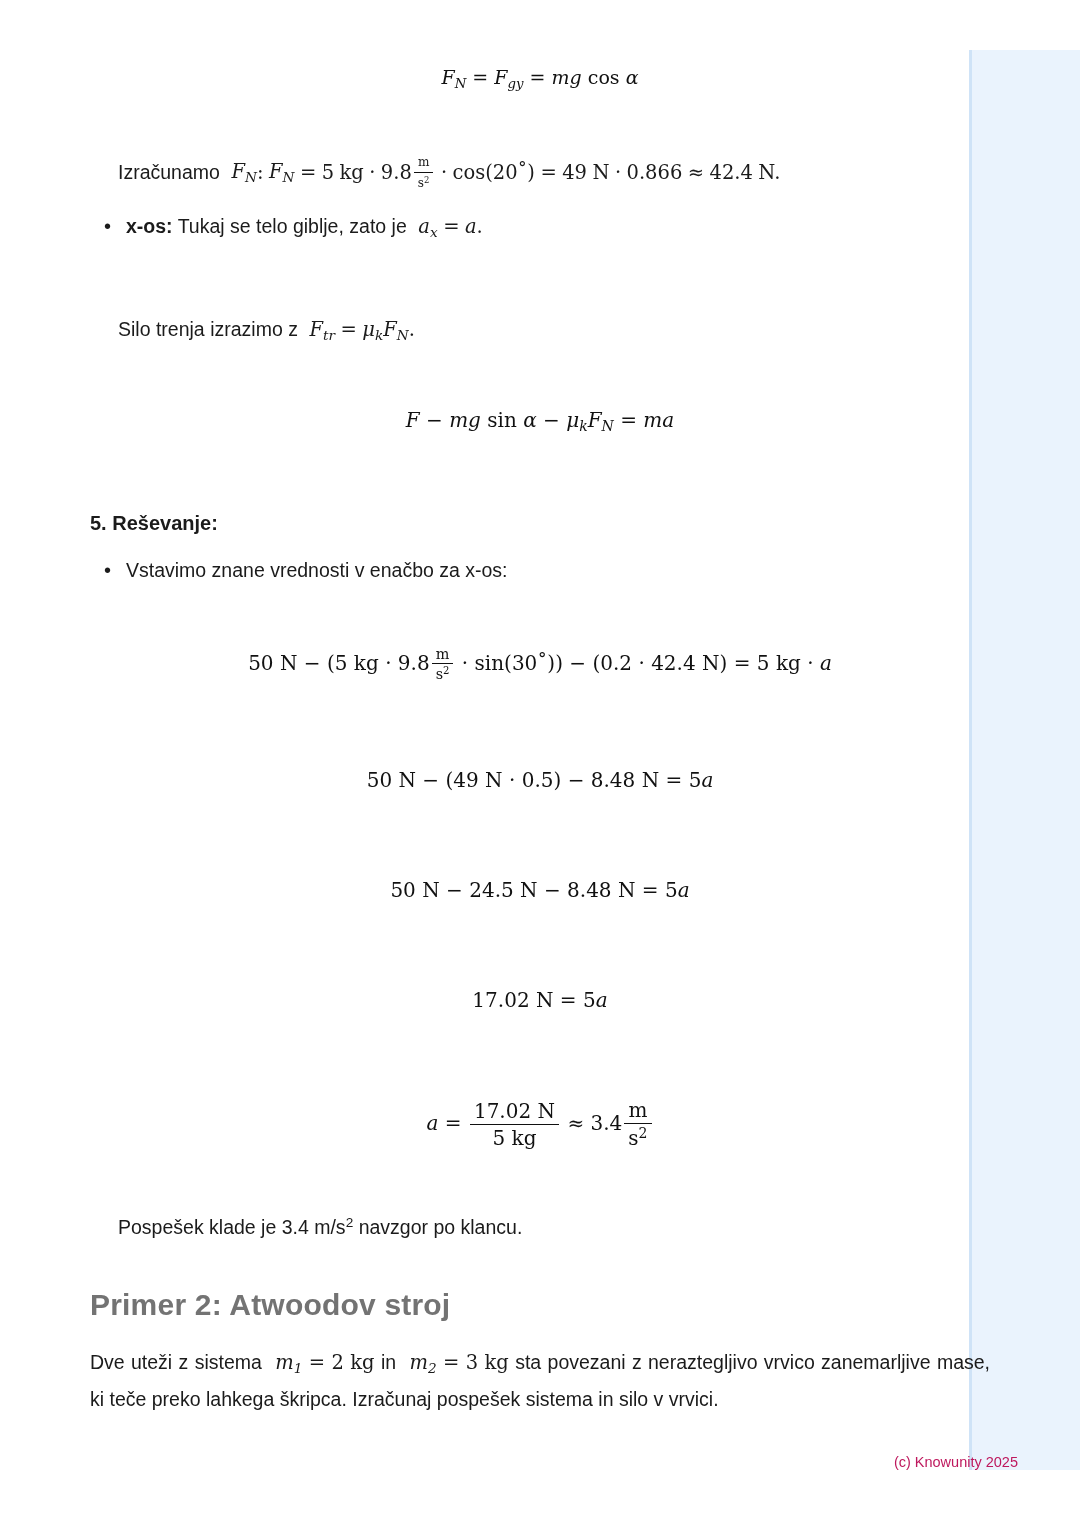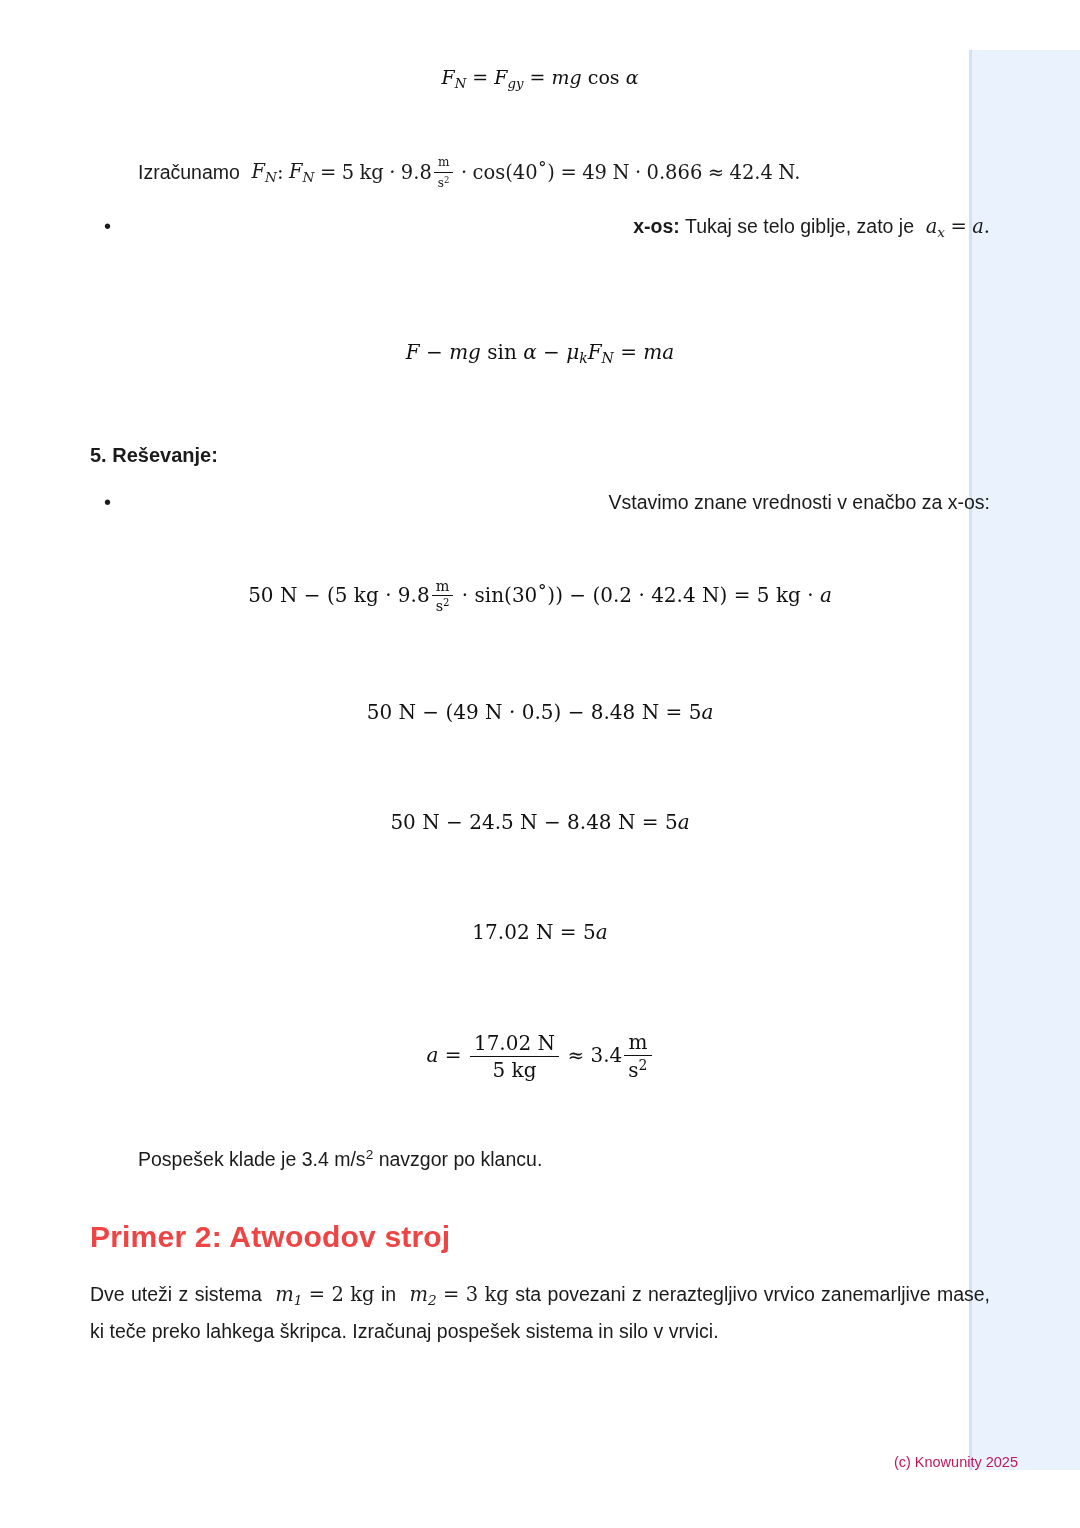--- a/index.html
+++ b/index.html
@@ -54,52 +54,51 @@
   .math-display.big {
     font-size: 20px;
   }
   .para {
     font-size: 19.5px;
     line-height: 1.55;
     margin: 18px 0;
     color: #1b1b1b;
   }
   .para.indent {
-    margin-left: 48px;
+    margin-left: 28px;
   }
   .bullet-list {
     margin: 16px 0 16px 0;
     padding: 0;
     list-style: none;
   }
   .bullet-list > li {
     position: relative;
     padding-left: 36px;
     font-size: 19.5px;
     line-height: 1.6;
     margin: 12px 0;
-    text-align: right;
   }
   .bullet-list > li::before {
     content: "\2022";
     position: absolute;
     left: 14px;
     top: -1px;
     font-size: 20px;
     color: #1b1b1b;
   }
   .heading-bold {
     font-size: 20px;
     font-weight: bold;
     margin: 34px 0 20px 0;
   }
   .section-title {
     font-size: 30px;
     font-weight: bold;
-    color: #ef4444;
+    color: #737373;
     margin: 46px 0 22px 0;
     letter-spacing: 0.2px;
   }
   .body-justified {
     font-size: 19.5px;
     line-height: 1.85;
     text-align: justify;
     margin: 18px 0 26px 0;
   }
   .mi {
@@ -168,38 +167,43 @@
       <span class="mi">mg</span> <span class="mtext">cos</span> <span class="mi">α</span>
     </div>
 
     <div class="spacer-md"></div>
 
     <div class="para indent">
       <span>Izračunamo</span>
       <span class="mi">&nbsp;F<sub>N</sub></span><span class="mo">:</span>
       <span class="mi">F<sub>N</sub></span> <span class="mo">=</span> <span class="mn">5</span>&nbsp;<span class="mtext">kg</span>
       <span class="mo">·</span> <span class="mn">9.8</span><span class="frac tiny"><span class="num">m</span><span class="den">s<sup>2</sup></span></span>
-      <span class="mo">·</span> <span class="mtext">cos(40˚)</span> <span class="mo">=</span>
+      <span class="mo">·</span> <span class="mtext">cos(20˚)</span> <span class="mo">=</span>
       <span class="mn">49</span>&nbsp;<span class="mtext">N</span> <span class="mo">·</span>
       <span class="mn">0.866</span> <span class="mo">≈</span> <span class="mn">42.4</span>&nbsp;<span class="mtext">N.</span>
     </div>
 
     <ul class="bullet-list">
       <li>
         <b>x-os:</b>
         <span>Tukaj se telo giblje, zato je</span>
         <span class="mi">&nbsp;a<sub>x</sub></span> <span class="mo">=</span> <span class="mi">a</span><span class="mo">.</span>
       </li>
     </ul>
 
     <div class="spacer-md"></div>
 
 
     <div class="spacer-md"></div>
 
+    <div class="para indent">
+      <span>Silo trenja izrazimo z</span>
+      <span class="mi">&nbsp;F<sub>tr</sub></span> <span class="mo">=</span>
+      <span class="mi">μ<sub>k</sub>F<sub>N</sub></span><span class="mo">.</span>
+    </div>
 
     <div class="spacer-md"></div>
 
     <div class="math-display big">
       <span class="mi">F</span> <span class="mo">−</span> <span class="mi">mg</span>
       <span class="mtext">sin</span> <span class="mi">α</span> <span class="mo">−</span>
       <span class="mi">μ<sub>k</sub>F<sub>N</sub></span> <span class="mo">=</span> <span class="mi">ma</span>
     </div>
 
     <div class="spacer-md"></div>

